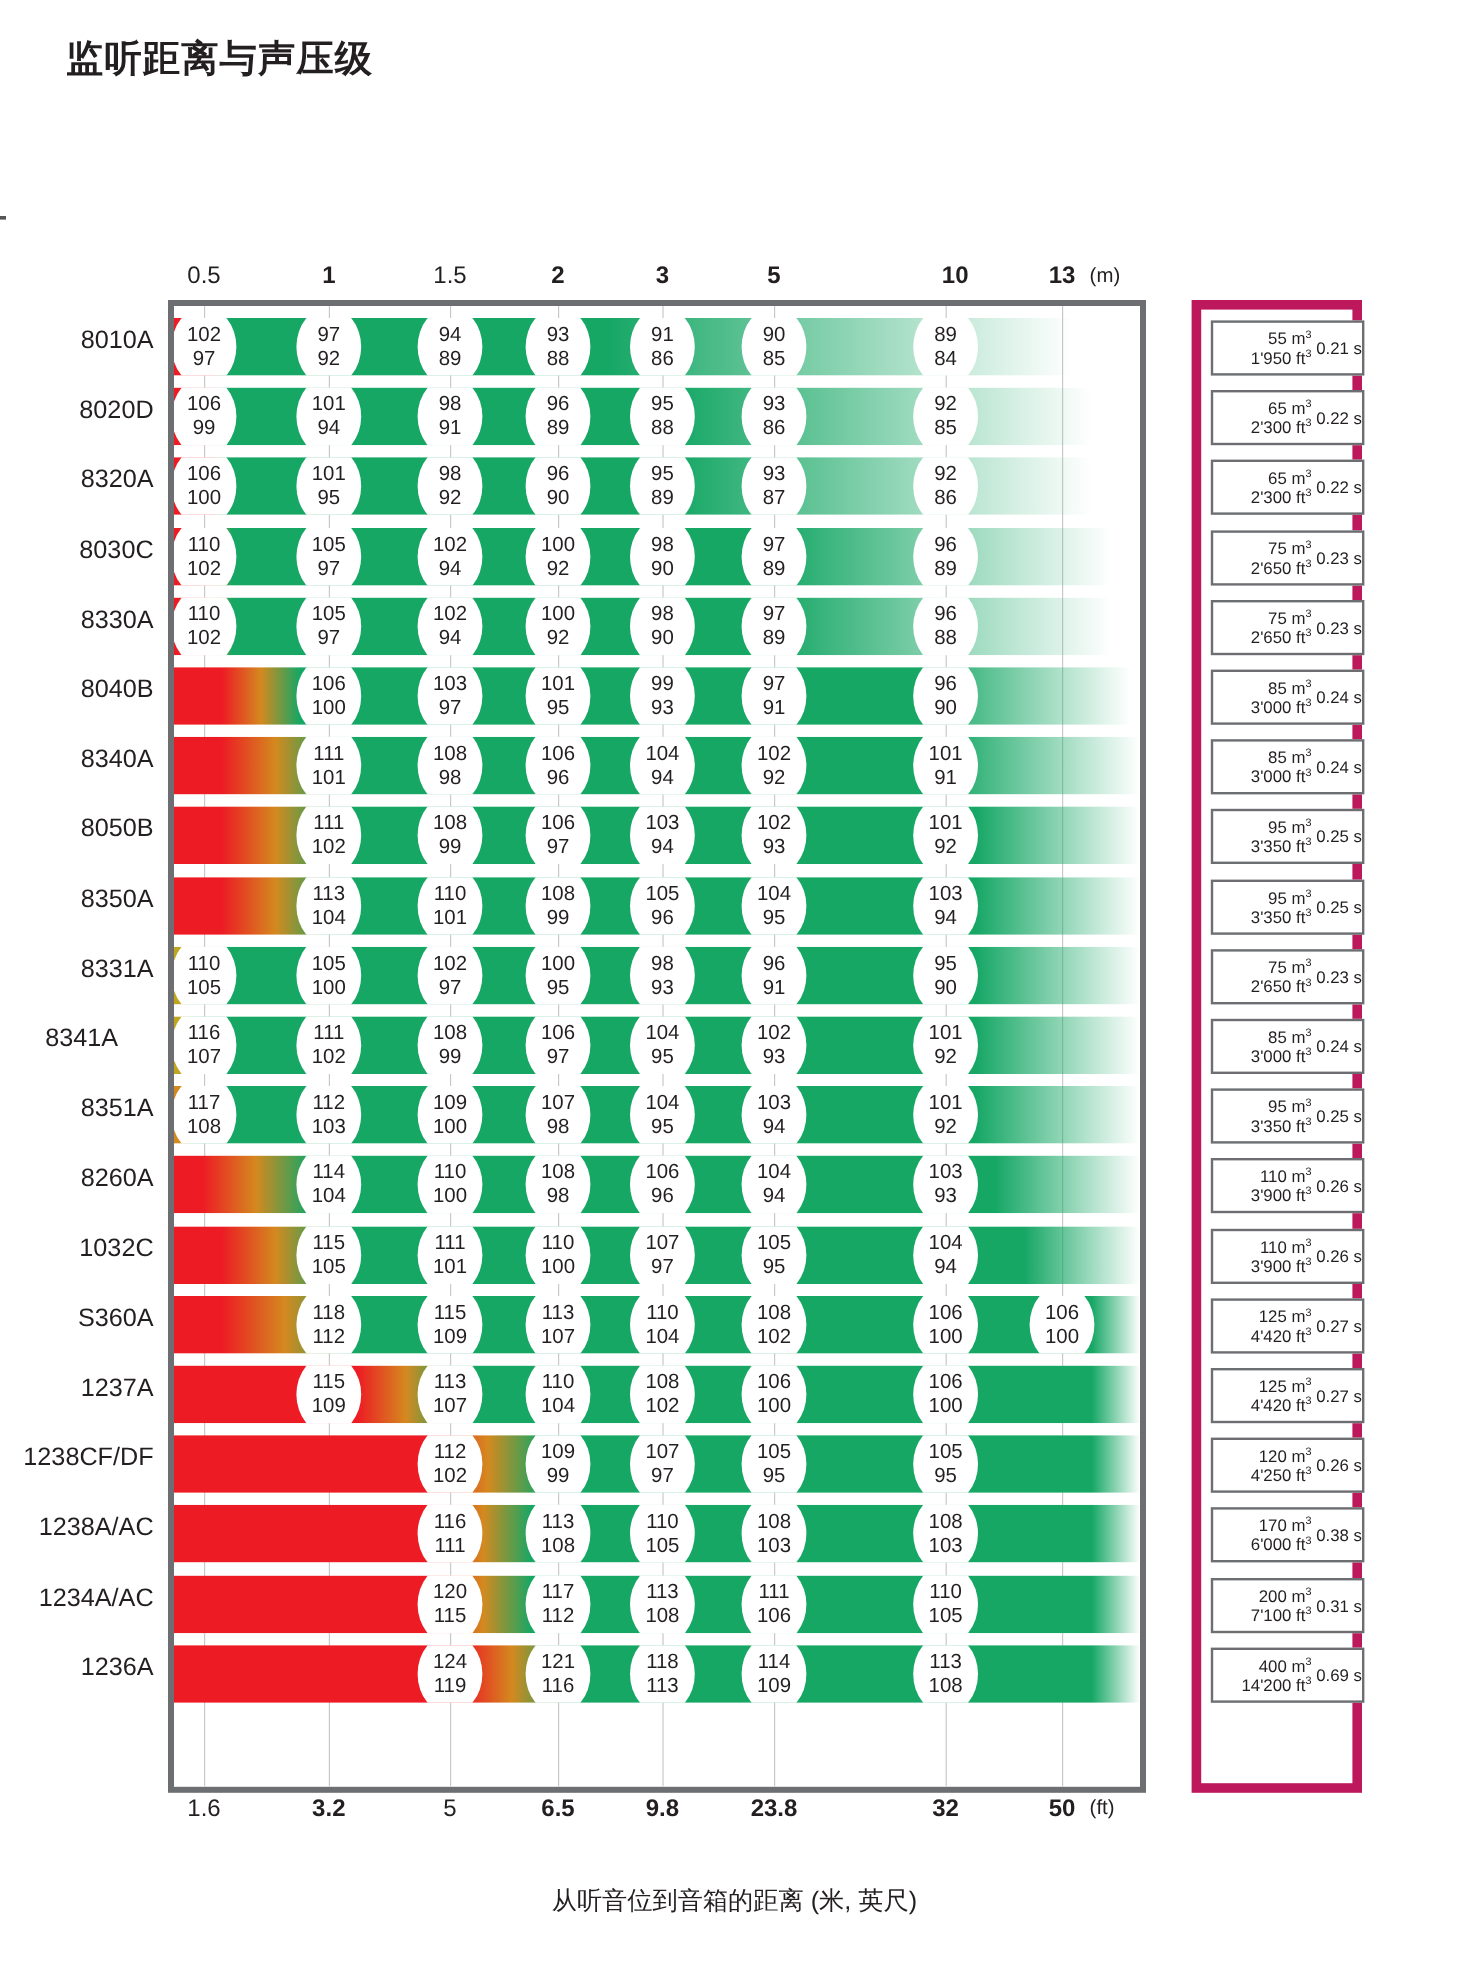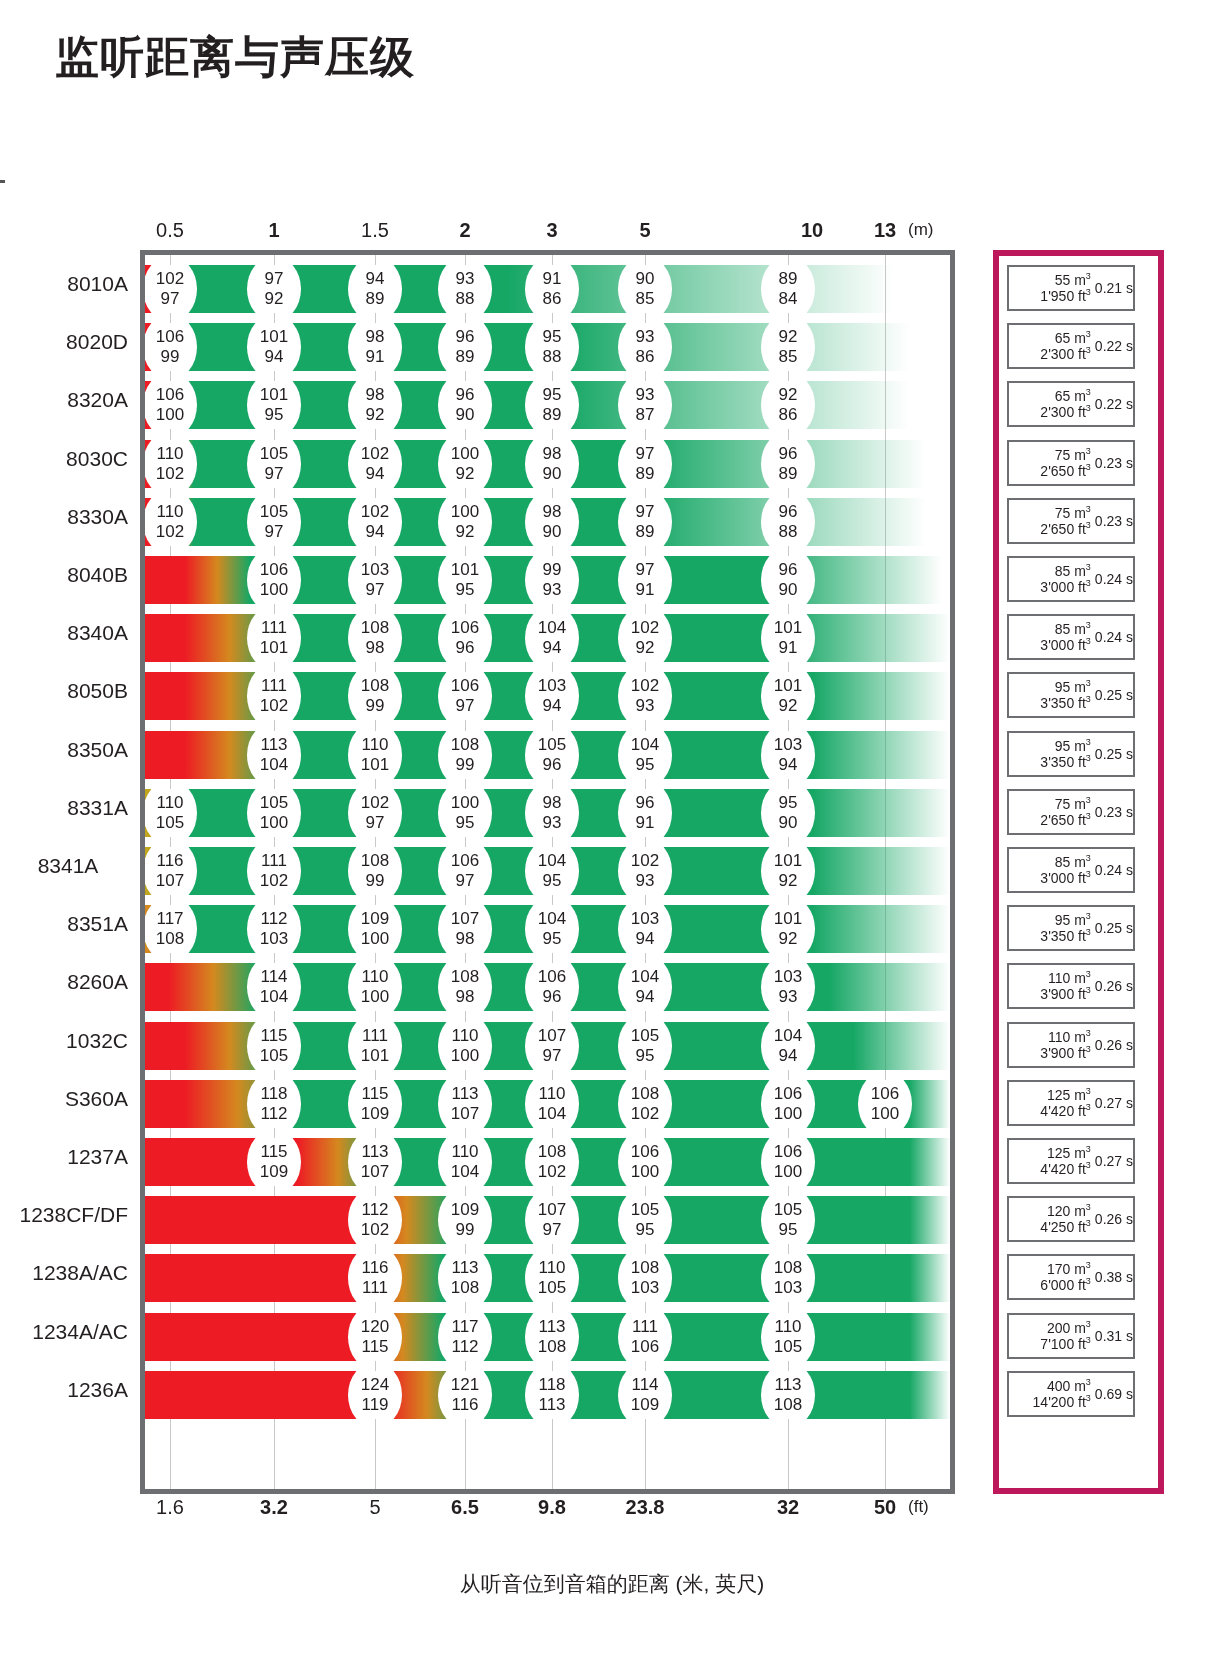--- a/index.html
+++ b/index.html
@@ -6,21 +6,21 @@
   body{
     width:1224px;height:1656px;
     font-family:"Liberation Sans","DejaVu Sans",sans-serif;
     color:#231f20;
     -webkit-font-smoothing:antialiased;
     position:relative;
     overflow:hidden;
   }
   #page-title{
     position:absolute;left:55px;top:28px;
-    font-size:44px;font-weight:700;letter-spacing:1px;
+    font-size:31px;font-weight:700;letter-spacing:1px;
     color:#231f20;white-space:nowrap;
   }
   .tiny-dot{position:absolute;left:0px;top:180px;width:5px;height:3px;background:#555;}
 
   
   
   #axis-top{
     position:absolute;left:140px;top:216px;width:815px;height:28px;
   }
   #axis-bottom{
@@ -67,22 +67,22 @@
     position:absolute;top:50%;transform:translate(-50%,-50%);
     width:56px;text-align:center;
     font-size:17px;line-height:20px;color:#231f20;
     font-weight:400;
   }
   .valbox .v1{display:block;}
   .valbox .v2{display:block;}
 
   
   #info-frame{
-    position:absolute;left:993px;top:250px;width:171px;height:1244px;
-    border:6px solid #be185d;box-sizing:border-box;background:#fff;
+    position:absolute;left:993px;top:250px;width:142px;height:1244px;
+    border:8px solid #be185d;box-sizing:border-box;background:#fff;
   }
   .infobox{
     position:absolute;left:8px;width:128px;height:46px;
     border:2px solid #6d6e71;box-sizing:border-box;background:#fff;
     display:flex;align-items:center;
   }
   .infovol{
     width:82px;text-align:right;padding-right:4px;
     font-size:14px;line-height:16px;color:#231f20;
   }
@@ -103,21 +103,21 @@
 <div id="page-title">监听距离与声压级</div>
 <div class="tiny-dot"></div>
 
 <div id="axis-top">
     <div class="tick-label" style="left: 30px;">0.5</div>
     <div class="tick-label bold" style="left: 134px;">1</div>
     <div class="tick-label" style="left: 235px;">1.5</div>
     <div class="tick-label bold" style="left: 325px;">2</div>
     <div class="tick-label bold" style="left: 412px;">3</div>
     <div class="tick-label bold" style="left: 505px;">5</div>
-    <div class="tick-label bold" style="left: 672px;">10</div>
+    <div class="tick-label bold" style="left: 656px;">10</div>
     <div class="tick-label bold" style="left: 745px;">13</div>
     <div class="unit-label" style="left: 768px;">(m)</div>
   </div>
 <div id="plot-frame">
   <div id="grid-layer">
       <div class="gridline" style="left: 25px;"></div>
       <div class="gridline" style="left: 129px;"></div>
       <div class="gridline" style="left: 230px;"></div>
       <div class="gridline" style="left: 320px;"></div>
       <div class="gridline" style="left: 407px;"></div>

